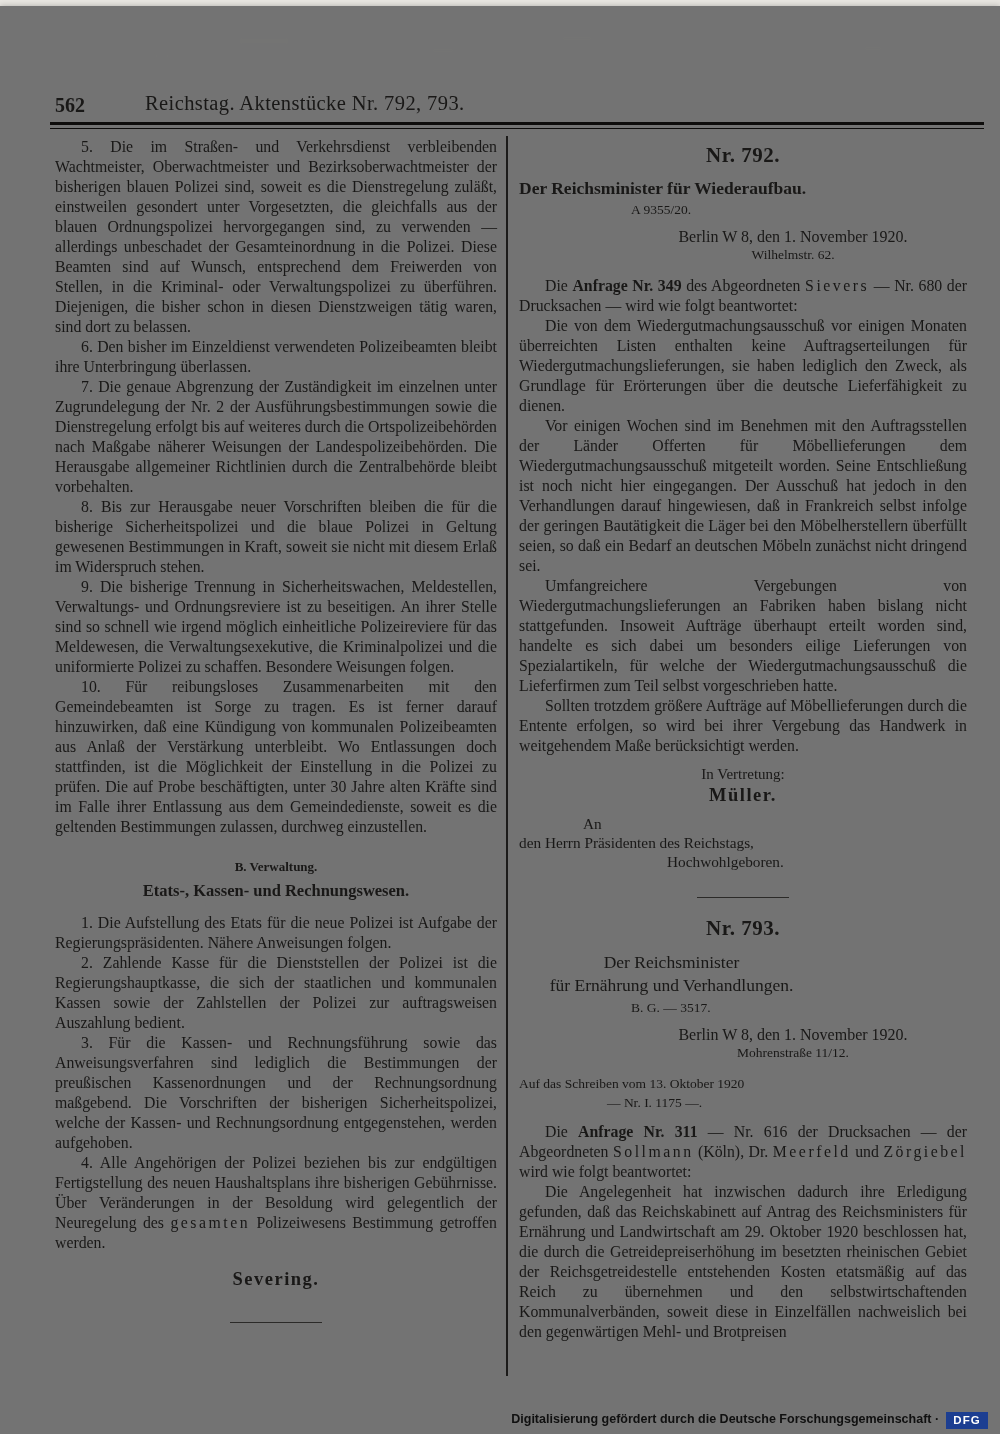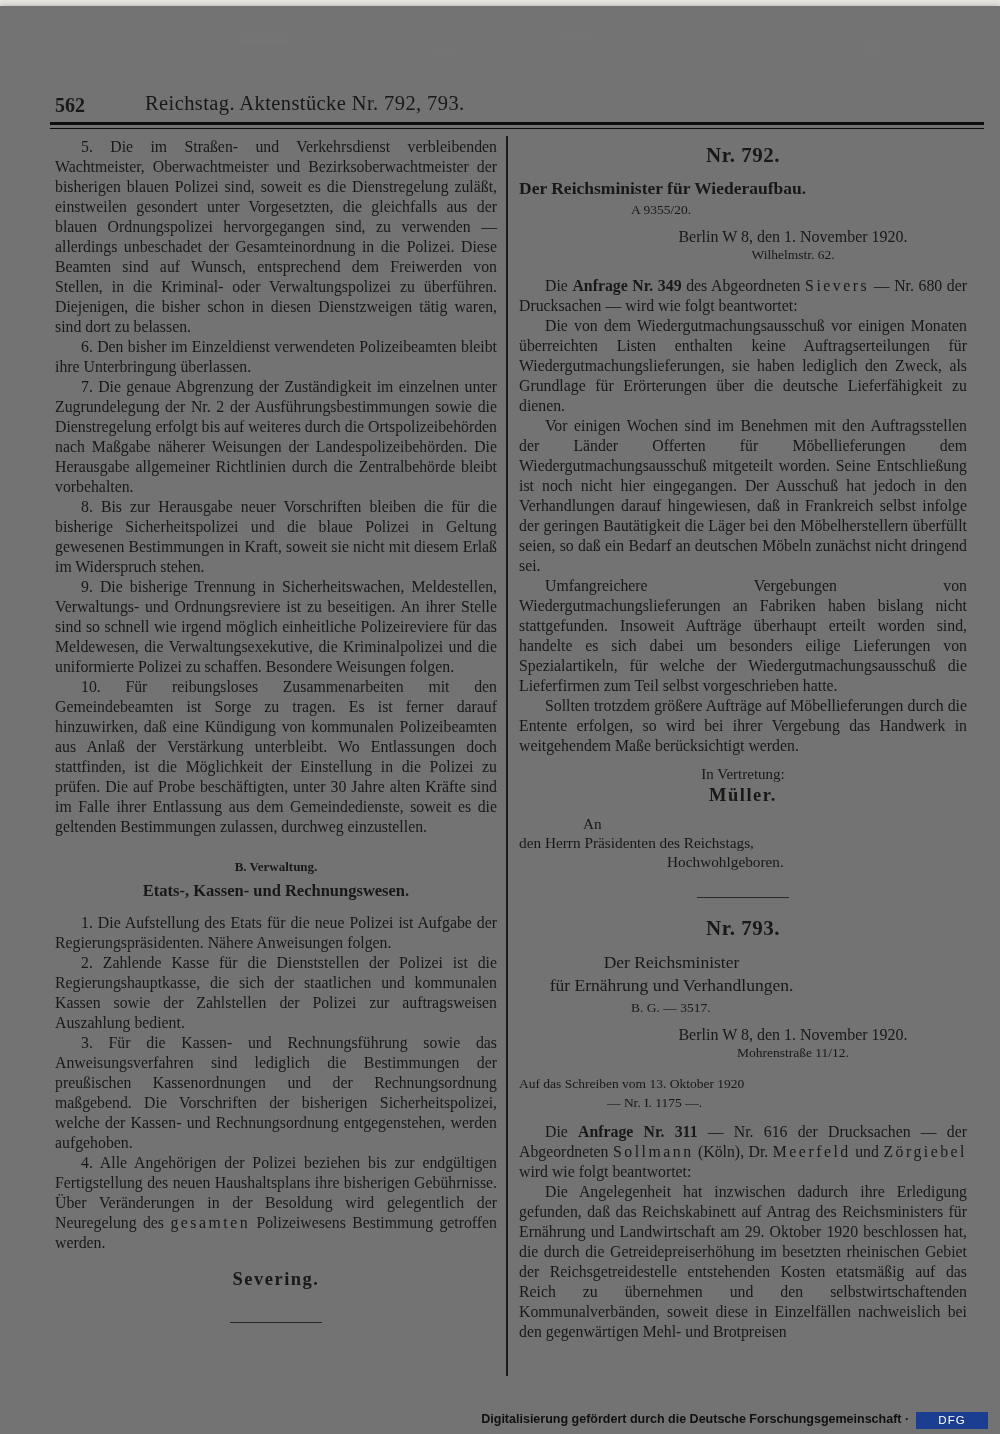--- a/index.html
+++ b/index.html
@@ -54,22 +54,22 @@
   .in-vertretung{text-align:center;font-size:15px;margin-top:10px;}
   .sig-tight{margin-top:2px;}
   .recipient{font-size:15.3px;margin-top:8px;line-height:19px;}
   .r1{margin-left:64px;}
   .r3{margin-left:148px;}
   .doc-sep{margin:26px auto 18px;}
 
   .scan-footer{position:absolute;right:12px;bottom:11px;display:flex;gap:7px;
     font-family:"Liberation Sans",sans-serif;}
   .credit{font-size:12.5px;font-weight:bold;color:#101010;}
-  .dfg-logo{display:inline-block;color:#fff;font-weight:normal;font-size:11.5px;
-    padding:2px 22px 3px;letter-spacing:1.2px;}
+  .dfg-logo{display:inline-block;color:#fff;font-weight:bold;font-size:11.5px;
+    padding:2px 7px 3px;letter-spacing:1.2px;}
 </style>
 </head>
 <body>
 
 <div class="page">
   <div class="noise n1"></div>
   <div class="noise n2"></div>
   <div class="noise n3"></div>
   <div class="noise n4"></div>
   <div class="noise n5"></div>

